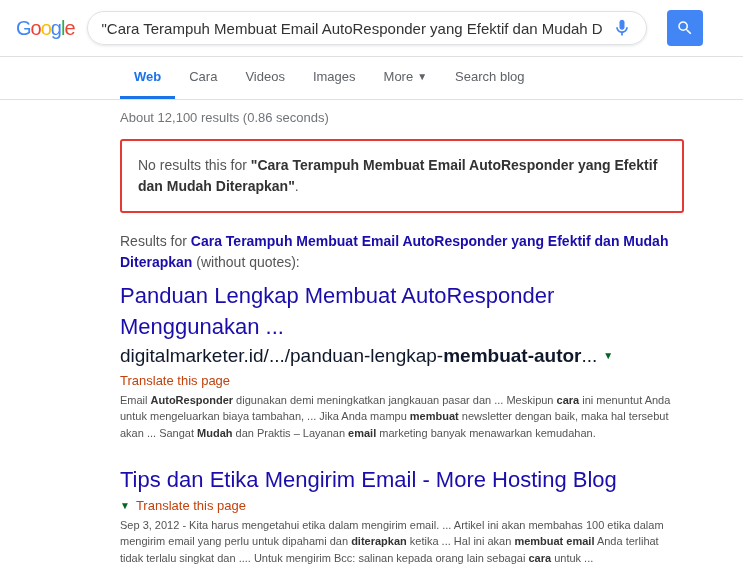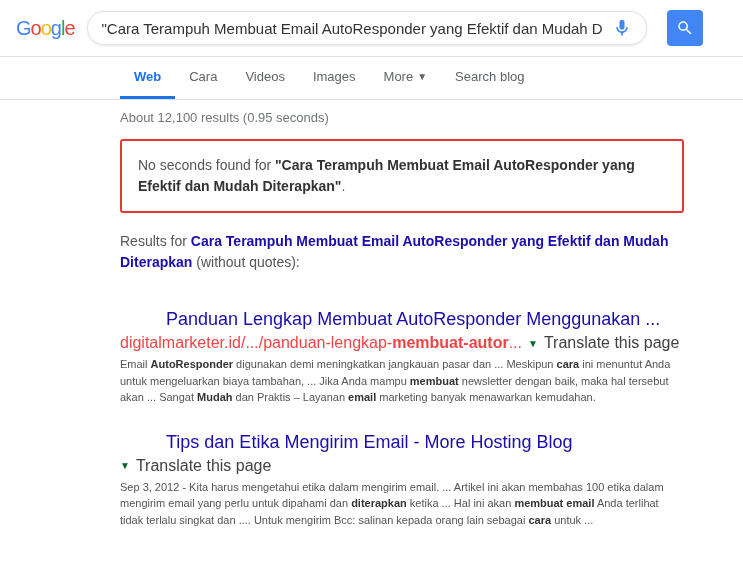--- a/index.html
+++ b/index.html
@@ -127,62 +127,61 @@
     }
     .no-results-text strong {
       font-weight: bold;
       color: #333;
     }
 
     
     .results-for {
       font-size: 14px;
       color: #555;
-      margin-bottom: 34px;
+      margin-bottom: 8px;
       line-height: 1.5;
     }
     .results-for a {
       color: #1a0dab;
       text-decoration: none;
       font-weight: bold;
     }
 
     
     .search-result {
       margin-bottom: 24px;
     }
     .result-title {
-      font-size: 18px;
+      font-size: 22px;
       color: #1a0dab;
       text-decoration: none;
       line-height: 1.4;
-      margin-left: 46px;
     }
 
     .result-url-row {
       display: flex;
       align-items: center;
       gap: 6px;
       margin: 2px 0 4px 0;
       flex-wrap: wrap;
     }
     .result-url {
-      font-size: 16px;
-      color: #ef4444;
+      font-size: 19px;
+      color: #0f172a;
     }
     .result-url strong {
       font-weight: bold;
     }
     .result-url-arrow {
       font-size: 10px;
       color: #006621;
     }
     .translate-link {
-      font-size: 16px;
-      color: #404040;
+      font-size: 13px;
+      color: #c2410c;
       text-decoration: none;
       text-align: right;
     }
 
     .result-snippet {
       font-size: 11px;
       color: #545454;
       line-height: 1.5;
     }
     .result-snippet strong {
@@ -225,25 +224,25 @@
   <a class="nav-tab active">Web</a>
   <a class="nav-tab">Cara</a>
   <a class="nav-tab">Videos</a>
   <a class="nav-tab">Images</a>
   <a class="nav-tab">More <span class="dropdown-arrow">▼</span></a>
   <a class="nav-tab">Search blog</a>
 </nav>
 
 <div class="content">
 
-  <p class="results-count">About 12,100 results (0.95 seconds)</p>
+  <p class="results-count">About 12,100 results (0.86 seconds)</p>
 
   <div class="no-results-box">
     <p class="no-results-text">
-      <span>No seconds found for </span><strong>"Cara Terampuh Membuat Email AutoResponder yang Efektif dan Mudah Diterapkan"</strong><span>.</span>
+      <span>No results this for </span><strong>"Cara Terampuh Membuat Email AutoResponder yang Efektif dan Mudah Diterapkan"</strong><span>.</span>
     </p>
   </div>
 
   <p class="results-for">
     <span>Results for </span><a href="#">Cara Terampuh Membuat Email AutoResponder yang Efektif dan Mudah Diterapkan</a><span> (without quotes):</span>
   </p>
 
   <div class="search-result">
     <a href="#" class="result-title">Panduan Lengkap Membuat AutoResponder Menggunakan ...</a>
     <div class="result-url-row">

